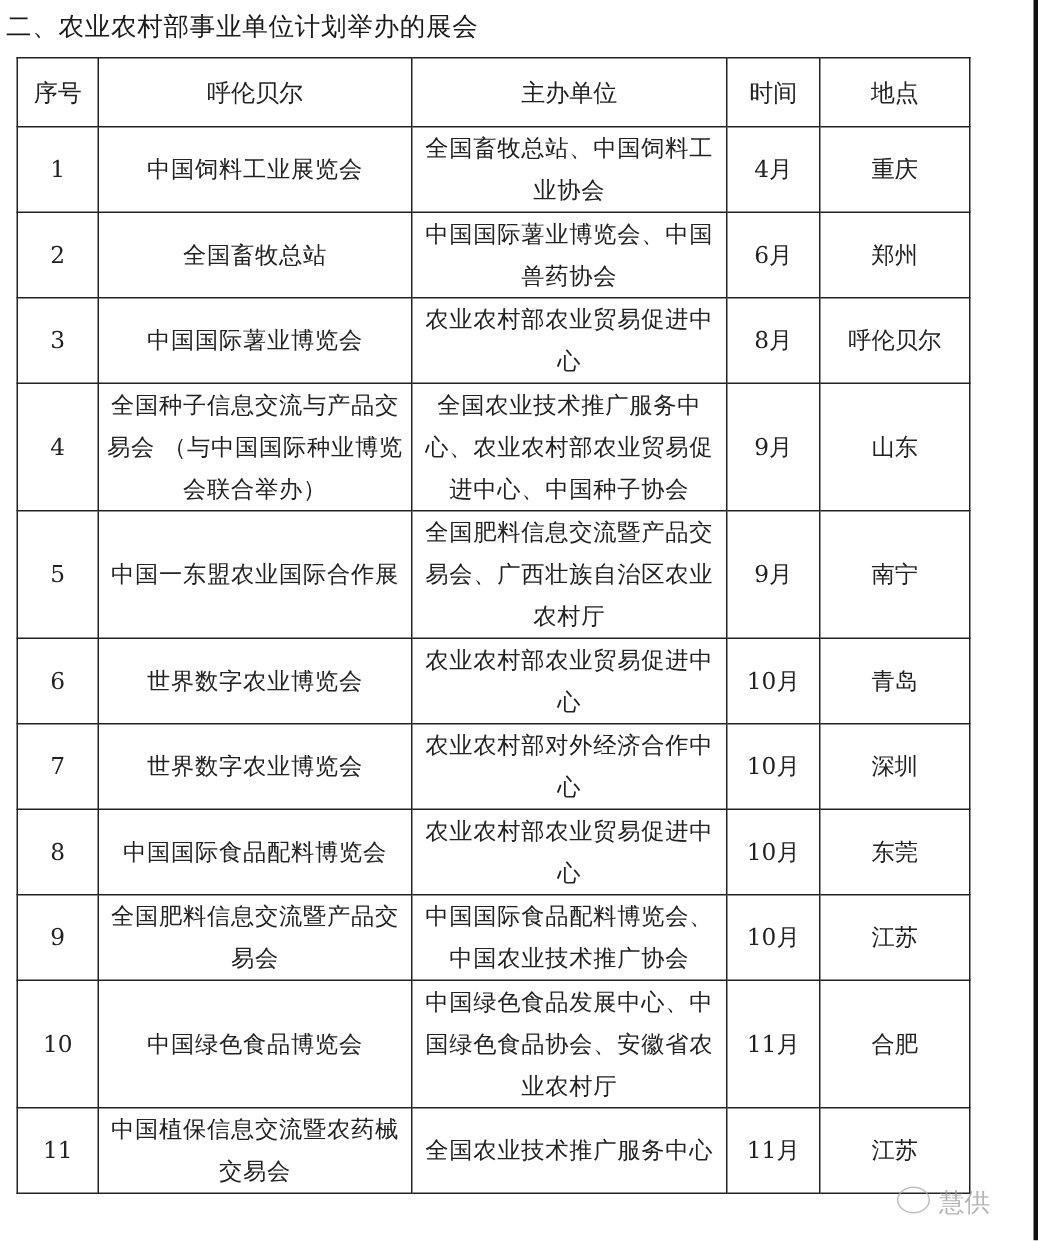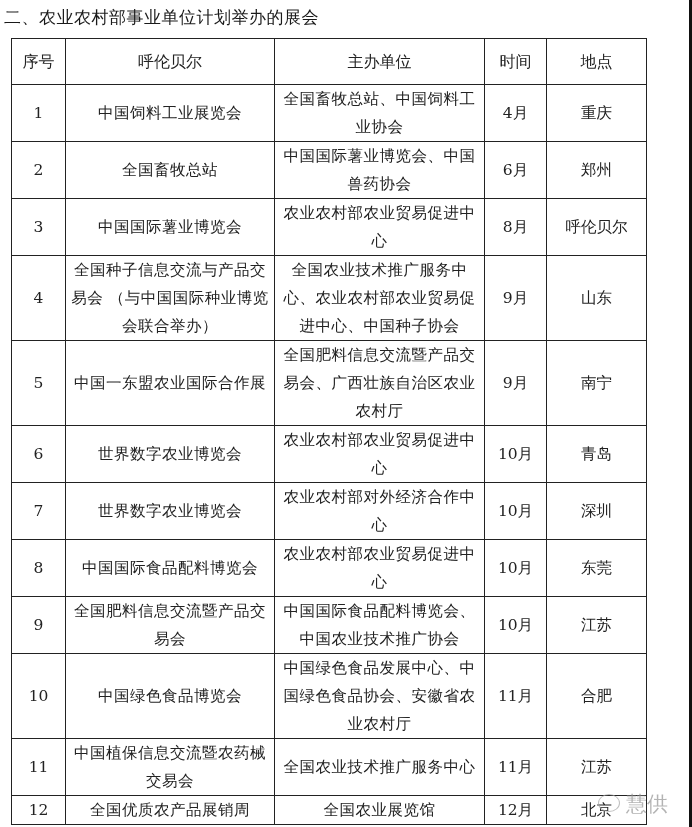--- a/index.html
+++ b/index.html
@@ -25,21 +25,21 @@
   }
   table.grid th { font-size: 16px; }
   .col-no { width: 54px; }
   .col-name { width: 209px; }
   .col-org { width: 210px; }
   .col-time { width: 62px; }
   .col-place { width: 100px; }
   .cell-name, .cell-org { letter-spacing: 0.5px; }
   .cell-no, .cell-time { font-family: "DejaVu Serif", "Liberation Serif", serif; }
   .watermark {
-    position: absolute; left: 598px; top: 790px; font-size: 21px; color: #9a9a9a;
+    position: absolute; left: 598px; top: 790px; font-size: 17px; color: #9a9a9a;
     opacity: 0.75; white-space: nowrap; pointer-events: none;
   }
   .watermark .wm-icon {
     display: inline-block; width: 20px; height: 16px; border: 1.5px solid #aaa;
     border-radius: 50%; margin-right: 6px; vertical-align: middle; position: relative; top: -2px;
   }
 </style>
 </head>
 <body>
 
@@ -133,27 +133,20 @@
         <td class="cell-time">11月</td>
         <td class="cell-place">合肥</td>
       </tr>
       <tr style="height: 57px; margin-top: 16px;">
         <td class="cell-no">11</td>
         <td class="cell-name">中国植保信息交流暨农药械交易会</td>
         <td class="cell-org">全国农业技术推广服务中心</td>
         <td class="cell-time">11月</td>
         <td class="cell-place">江苏</td>
       </tr>
-      <tr style="height: 29px;">
-        <td class="cell-no">12</td>
-        <td class="cell-name">全国优质农产品展销周</td>
-        <td class="cell-org">全国农业展览馆</td>
-        <td class="cell-time">12月</td>
-        <td class="cell-place">北京</td>
-      </tr>
     </tbody>
 </table>
 
 <div class="watermark">
   <span class="wm-icon"></span><span>慧供</span>
 </div>
 
 <div class="right-strip"></div>
 
 </body></html>

